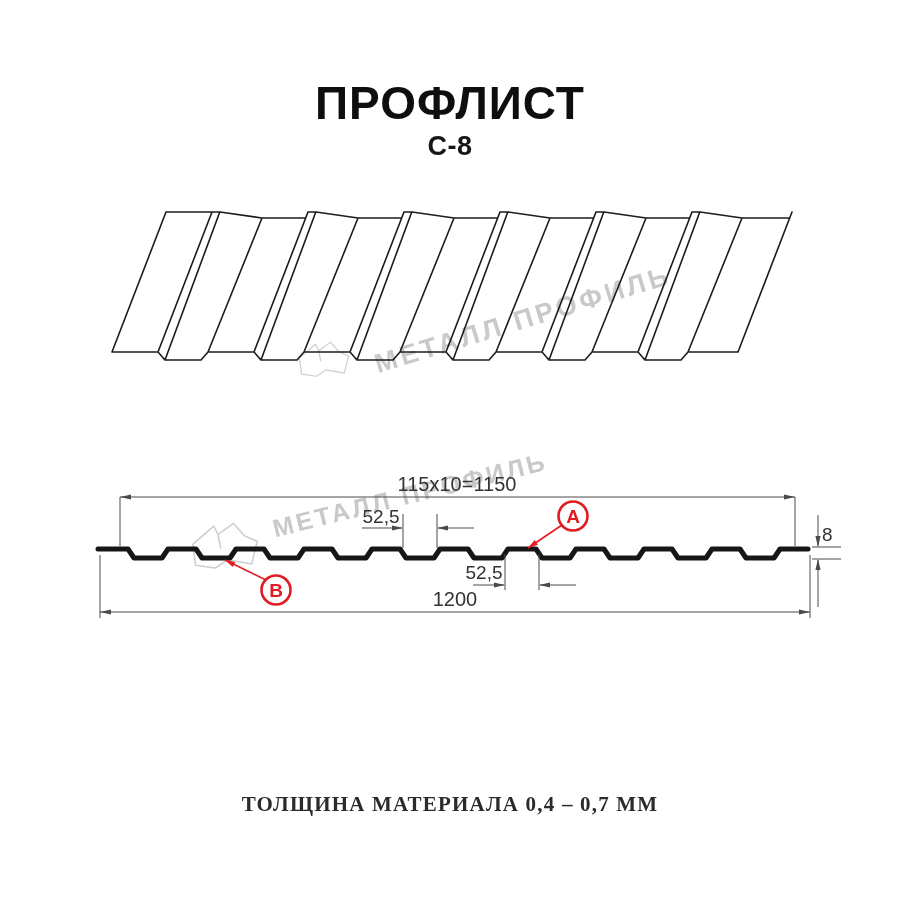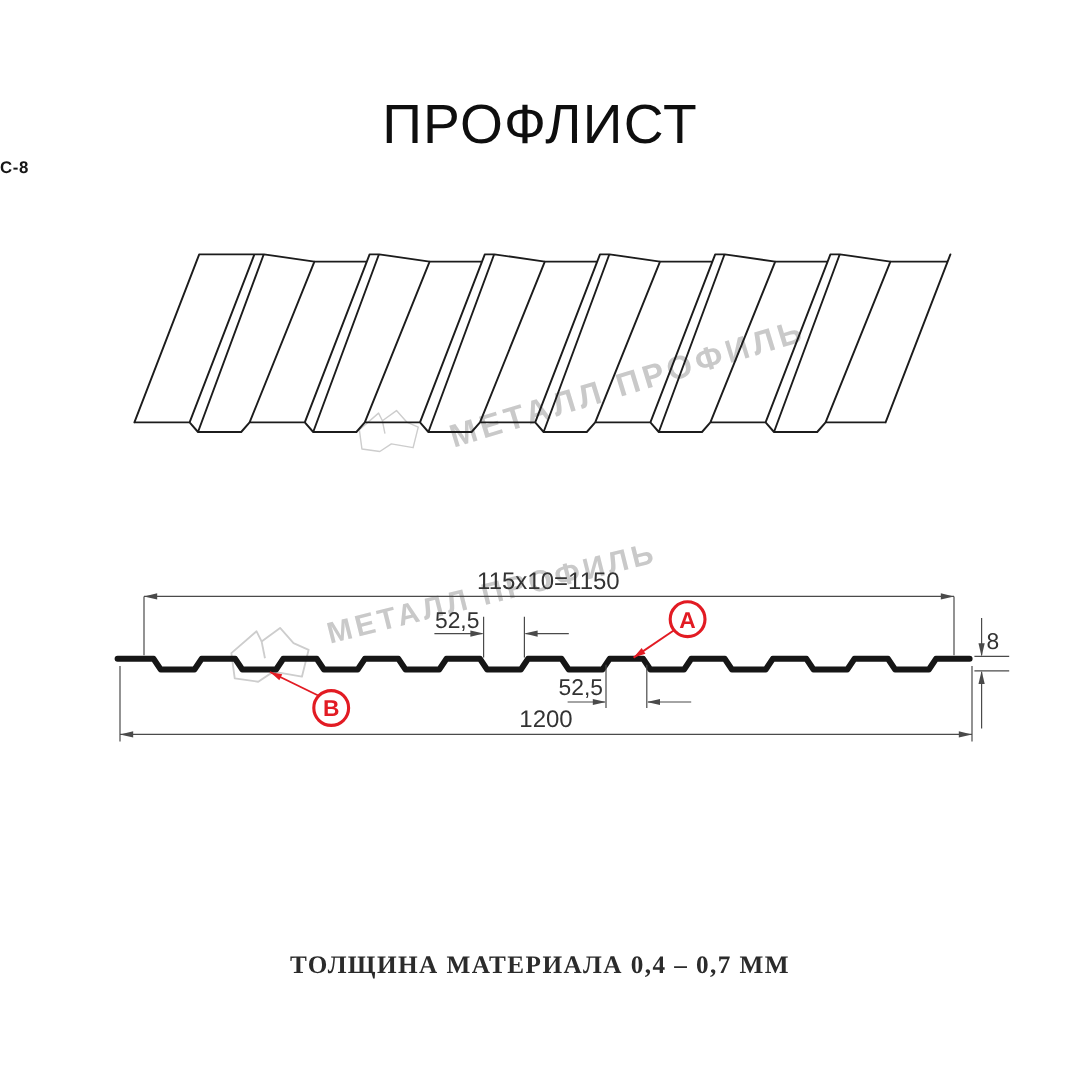--- a/index.html
+++ b/index.html
@@ -1,21 +1,21 @@
 <!DOCTYPE html>
 <html style="--accent: #e21b23;"><head>
 <meta charset="utf-8">
 <style>
   html,body{margin:0;padding:0;background:#fff;width:900px;height:900px;overflow:hidden;
     font-family:"Liberation Sans",sans-serif;}
   .stage{position:relative;width:900px;height:900px;background:#fff;}
   .title{position:absolute;left:0;top:76px;width:900px;text-align:center;
-    font-size:46px;font-weight:400;letter-spacing:1px;color:#0e0e0e;z-index:3;}
-  .subtitle{position:absolute;left:0;top:131px;width:900px;text-align:left;
-    font-size:14px;font-weight:600;letter-spacing:.5px;color:#161616;z-index:3;}
+    font-size:46px;font-weight:700;letter-spacing:1px;color:#0e0e0e;z-index:3;}
+  .subtitle{position:absolute;left:0;top:131px;width:900px;text-align:center;
+    font-size:27px;font-weight:600;letter-spacing:.5px;color:#161616;z-index:3;}
   .footer-note{position:absolute;left:0;top:792px;width:900px;text-align:center;
     font-size:21px;font-weight:700;letter-spacing:1.2px;color:#2b2b2b;z-index:3;font-family:Liberation Serif, serif;}
   .wm-text{position:absolute;white-space:nowrap;color:#c9c9c9;font-weight:700;z-index:1;}
   .wm1{left:523px;top:320px;font-size:27px;letter-spacing:3.5px;
     transform:translate(-50%,-50%) rotate(-17deg);}
   .wm2{left:410px;top:495px;font-size:25px;letter-spacing:3px;
     transform:translate(-50%,-50%) rotate(-14deg);}
   .wm-logo{position:absolute;z-index:1;}
   .wm-logo.l1{left:286px;top:340px;}
   .wm-logo.l2{left:190px;top:520px;}

